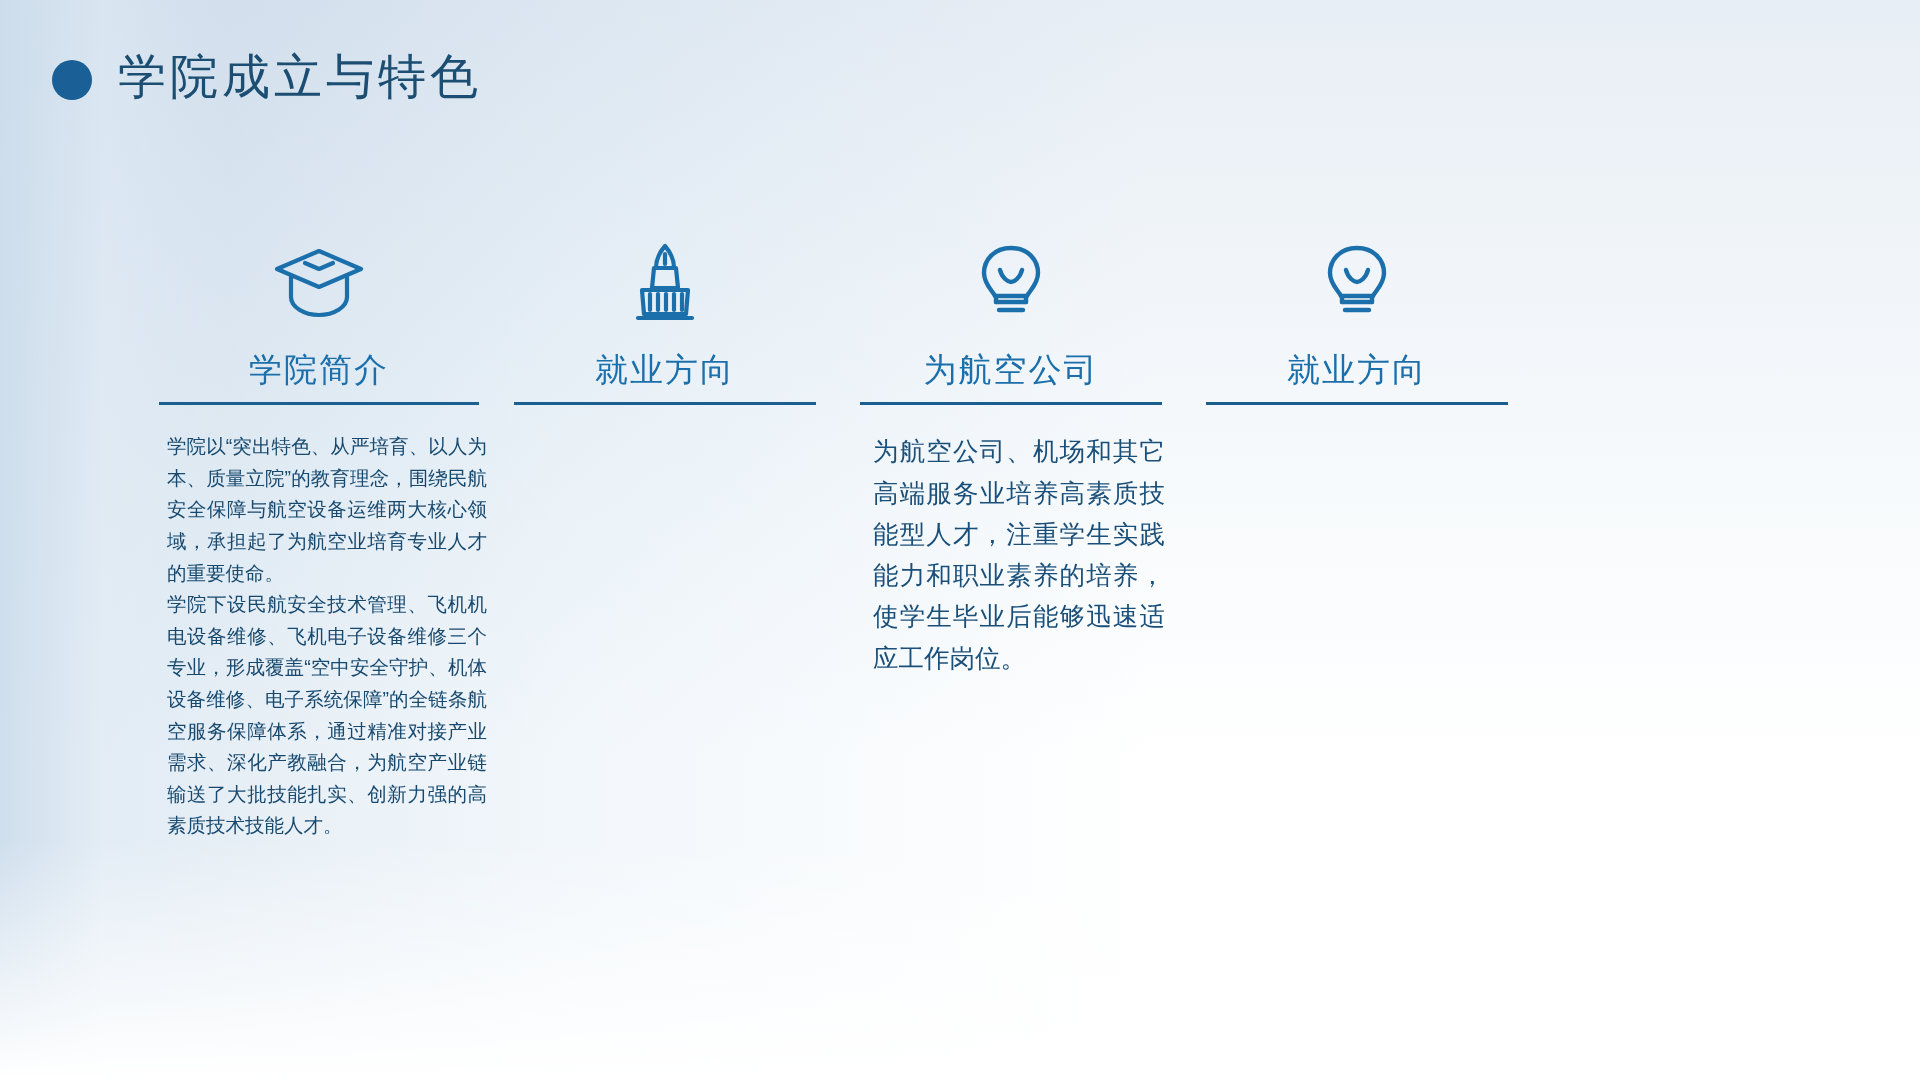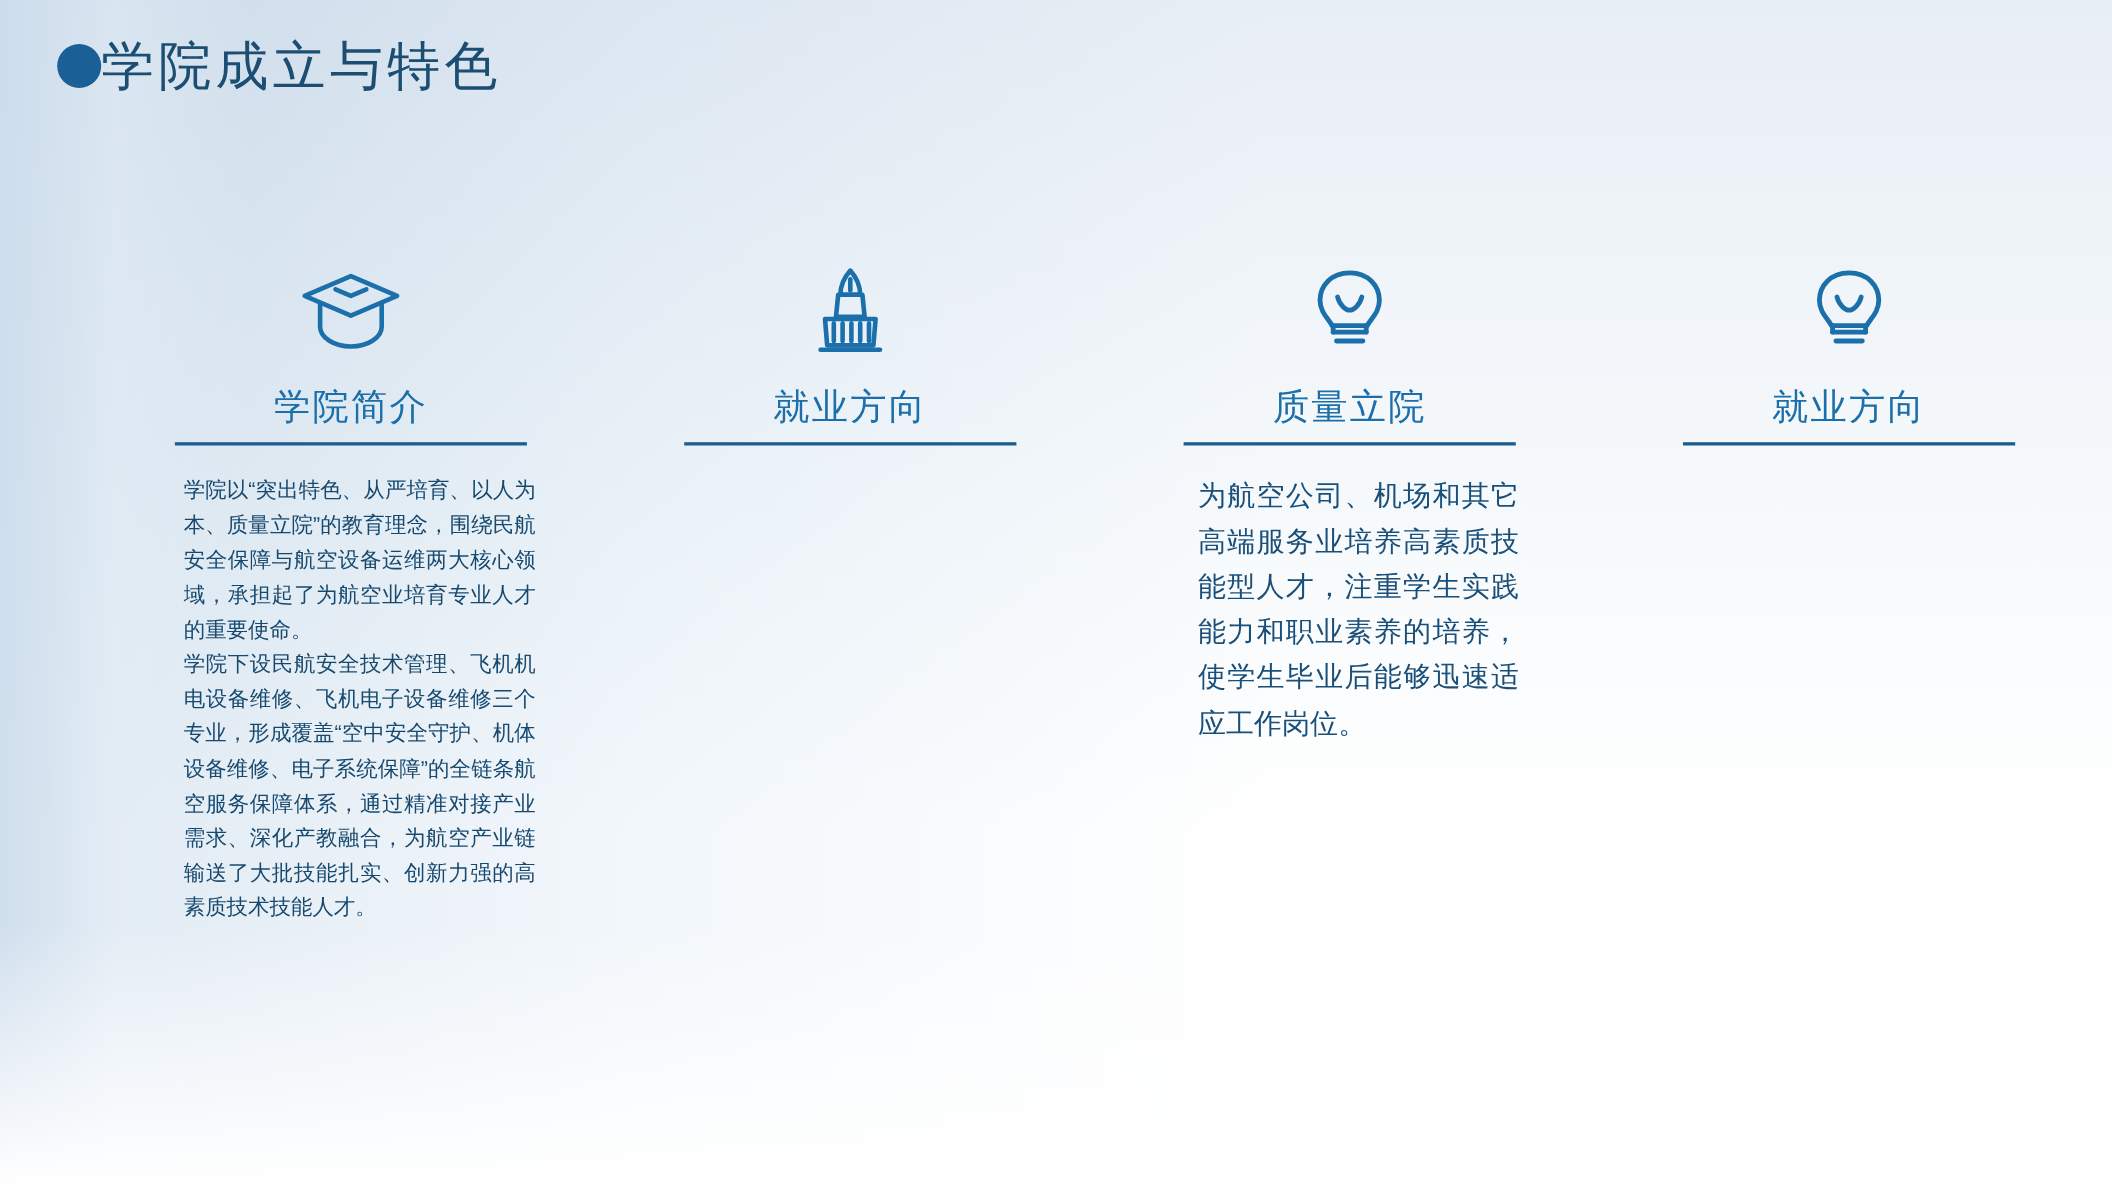--- a/index.html
+++ b/index.html
@@ -37,23 +37,24 @@
     left: 0; bottom: 0;
     width: 1920px; height: 240px;
     background: linear-gradient(0deg, rgba(255,255,255,1) 0%, rgba(255,255,255,0) 100%);
     pointer-events: none;
   }
 
   
   .header {
     position: absolute;
     left: 52px;
-    top: 36px;
-    display: flex;
-    align-items: center;
+    top: 52px;
+    display: flex;
+    align-items: flex-end;
+    gap: 26px;
     z-index: 5;
   }
   .header-dot {
     width: 40px;
     height: 40px;
     border-radius: 50%;
     background: #1a5f96;
     flex: 0 0 auto;
   }
   .header-title {
@@ -67,21 +68,20 @@
 
   
   .columns {
     position: absolute;
     left: 150px;
     top: 235px;
     width: 1700px;
     display: flex;
     align-items: flex-start;
     z-index: 5;
-    justify-content: space-between;
   }
   .col {
     width: 338px;
     margin-right: 0;
     box-sizing: border-box;
     display: flex;
     flex-direction: column;
     align-items: center;
   }
   .col + .col { margin-left: 8px; }
@@ -184,21 +184,21 @@
     <div class="col col-3">
       <div class="icon-wrap">
         <svg width="86" height="86" viewBox="0 0 86 86" fill="none" stroke="#1b6fab" stroke-width="4.4" stroke-linecap="round" stroke-linejoin="round">
           <path d="M43 8 C26 8 16 20 16 33 C16 44 24 50 27 56 L59 56 C62 50 70 44 70 33 C70 20 60 8 43 8 Z"></path>
           <path d="M32 30 C34 38 40 42 43 42 C46 42 52 38 54 30"></path>
           <path d="M28 62 L58 62"></path>
           <path d="M31 70 L55 70"></path>
           <path d="M28 56 L28 62 M58 56 L58 62"></path>
         </svg>
       </div>
-      <div class="col-title">质量立院</div>
+      <div class="col-title">为航空公司</div>
       <div class="rule"></div>
       <div class="col-body">
         <p>为航空公司、机场和其它高端服务业培养高素质技能型人才，注重学生实践能力和职业素养的培养，使学生毕业后能够迅速适应工作岗位。</p>
       </div>
     </div>
 
     <div class="col col-4">
       <div class="icon-wrap">
         <svg width="86" height="86" viewBox="0 0 86 86" fill="none" stroke="#1b6fab" stroke-width="4.4" stroke-linecap="round" stroke-linejoin="round">
           <path d="M43 8 C26 8 16 20 16 33 C16 44 24 50 27 56 L59 56 C62 50 70 44 70 33 C70 20 60 8 43 8 Z"></path>

